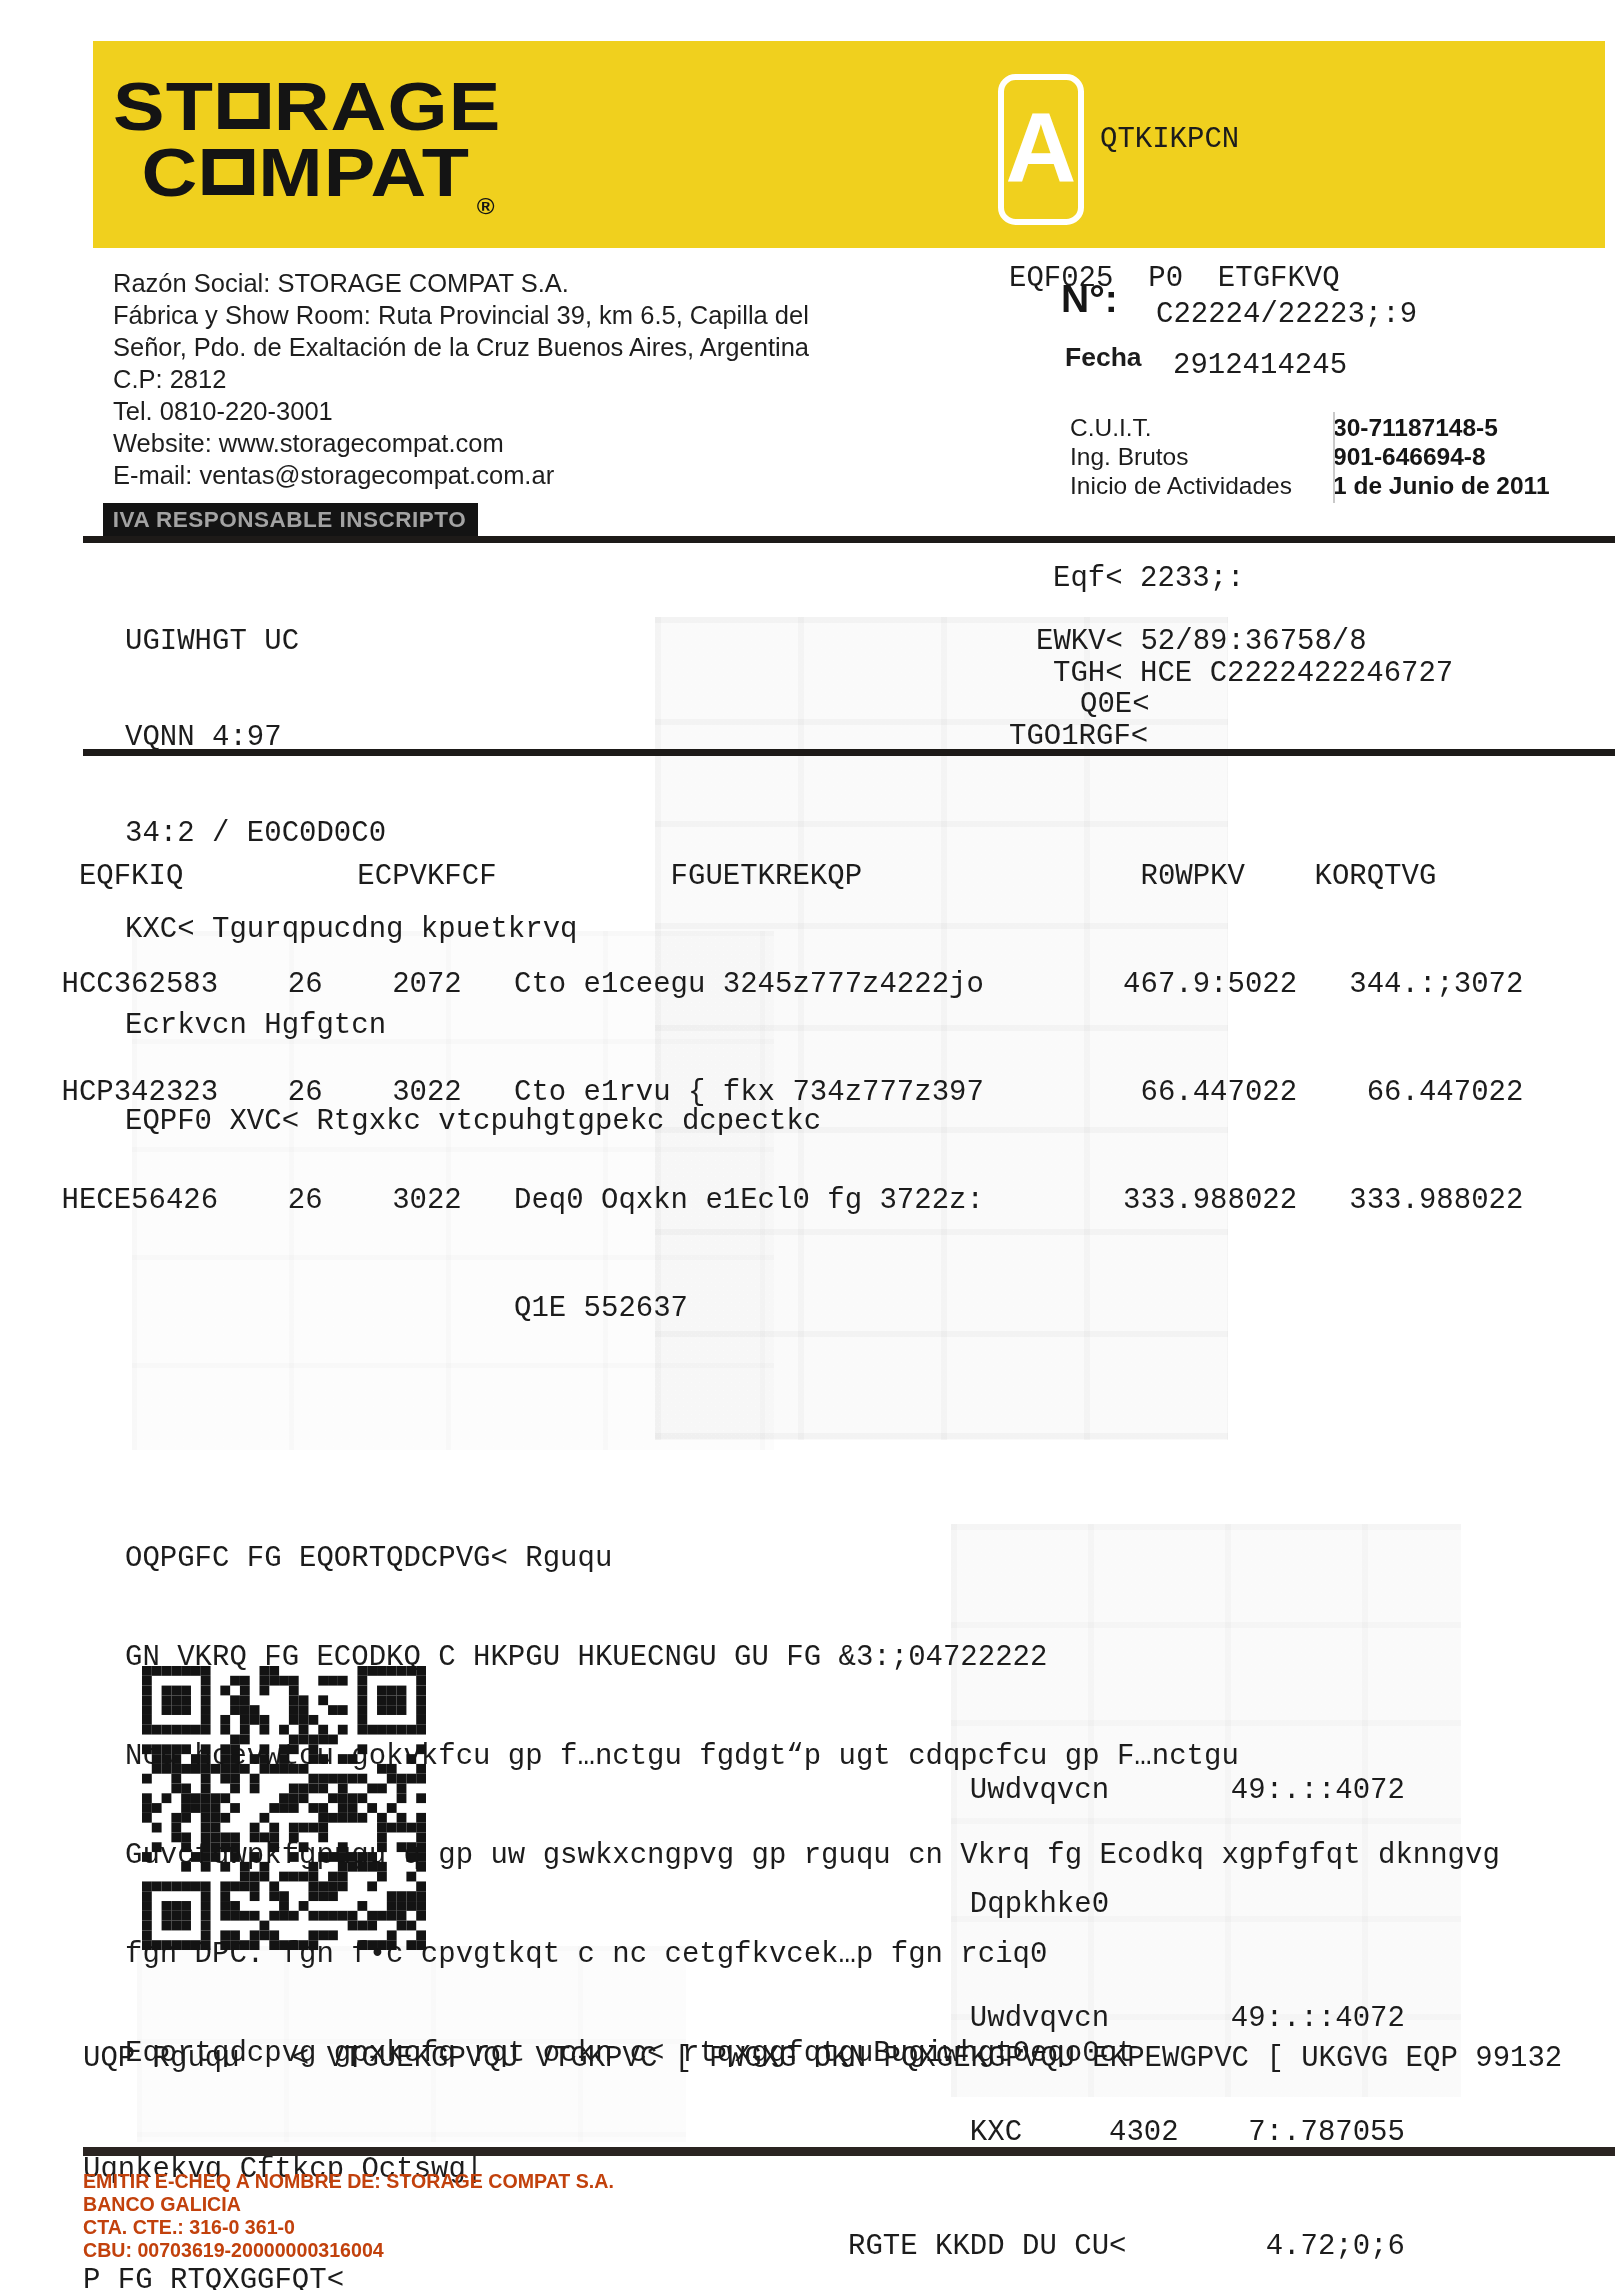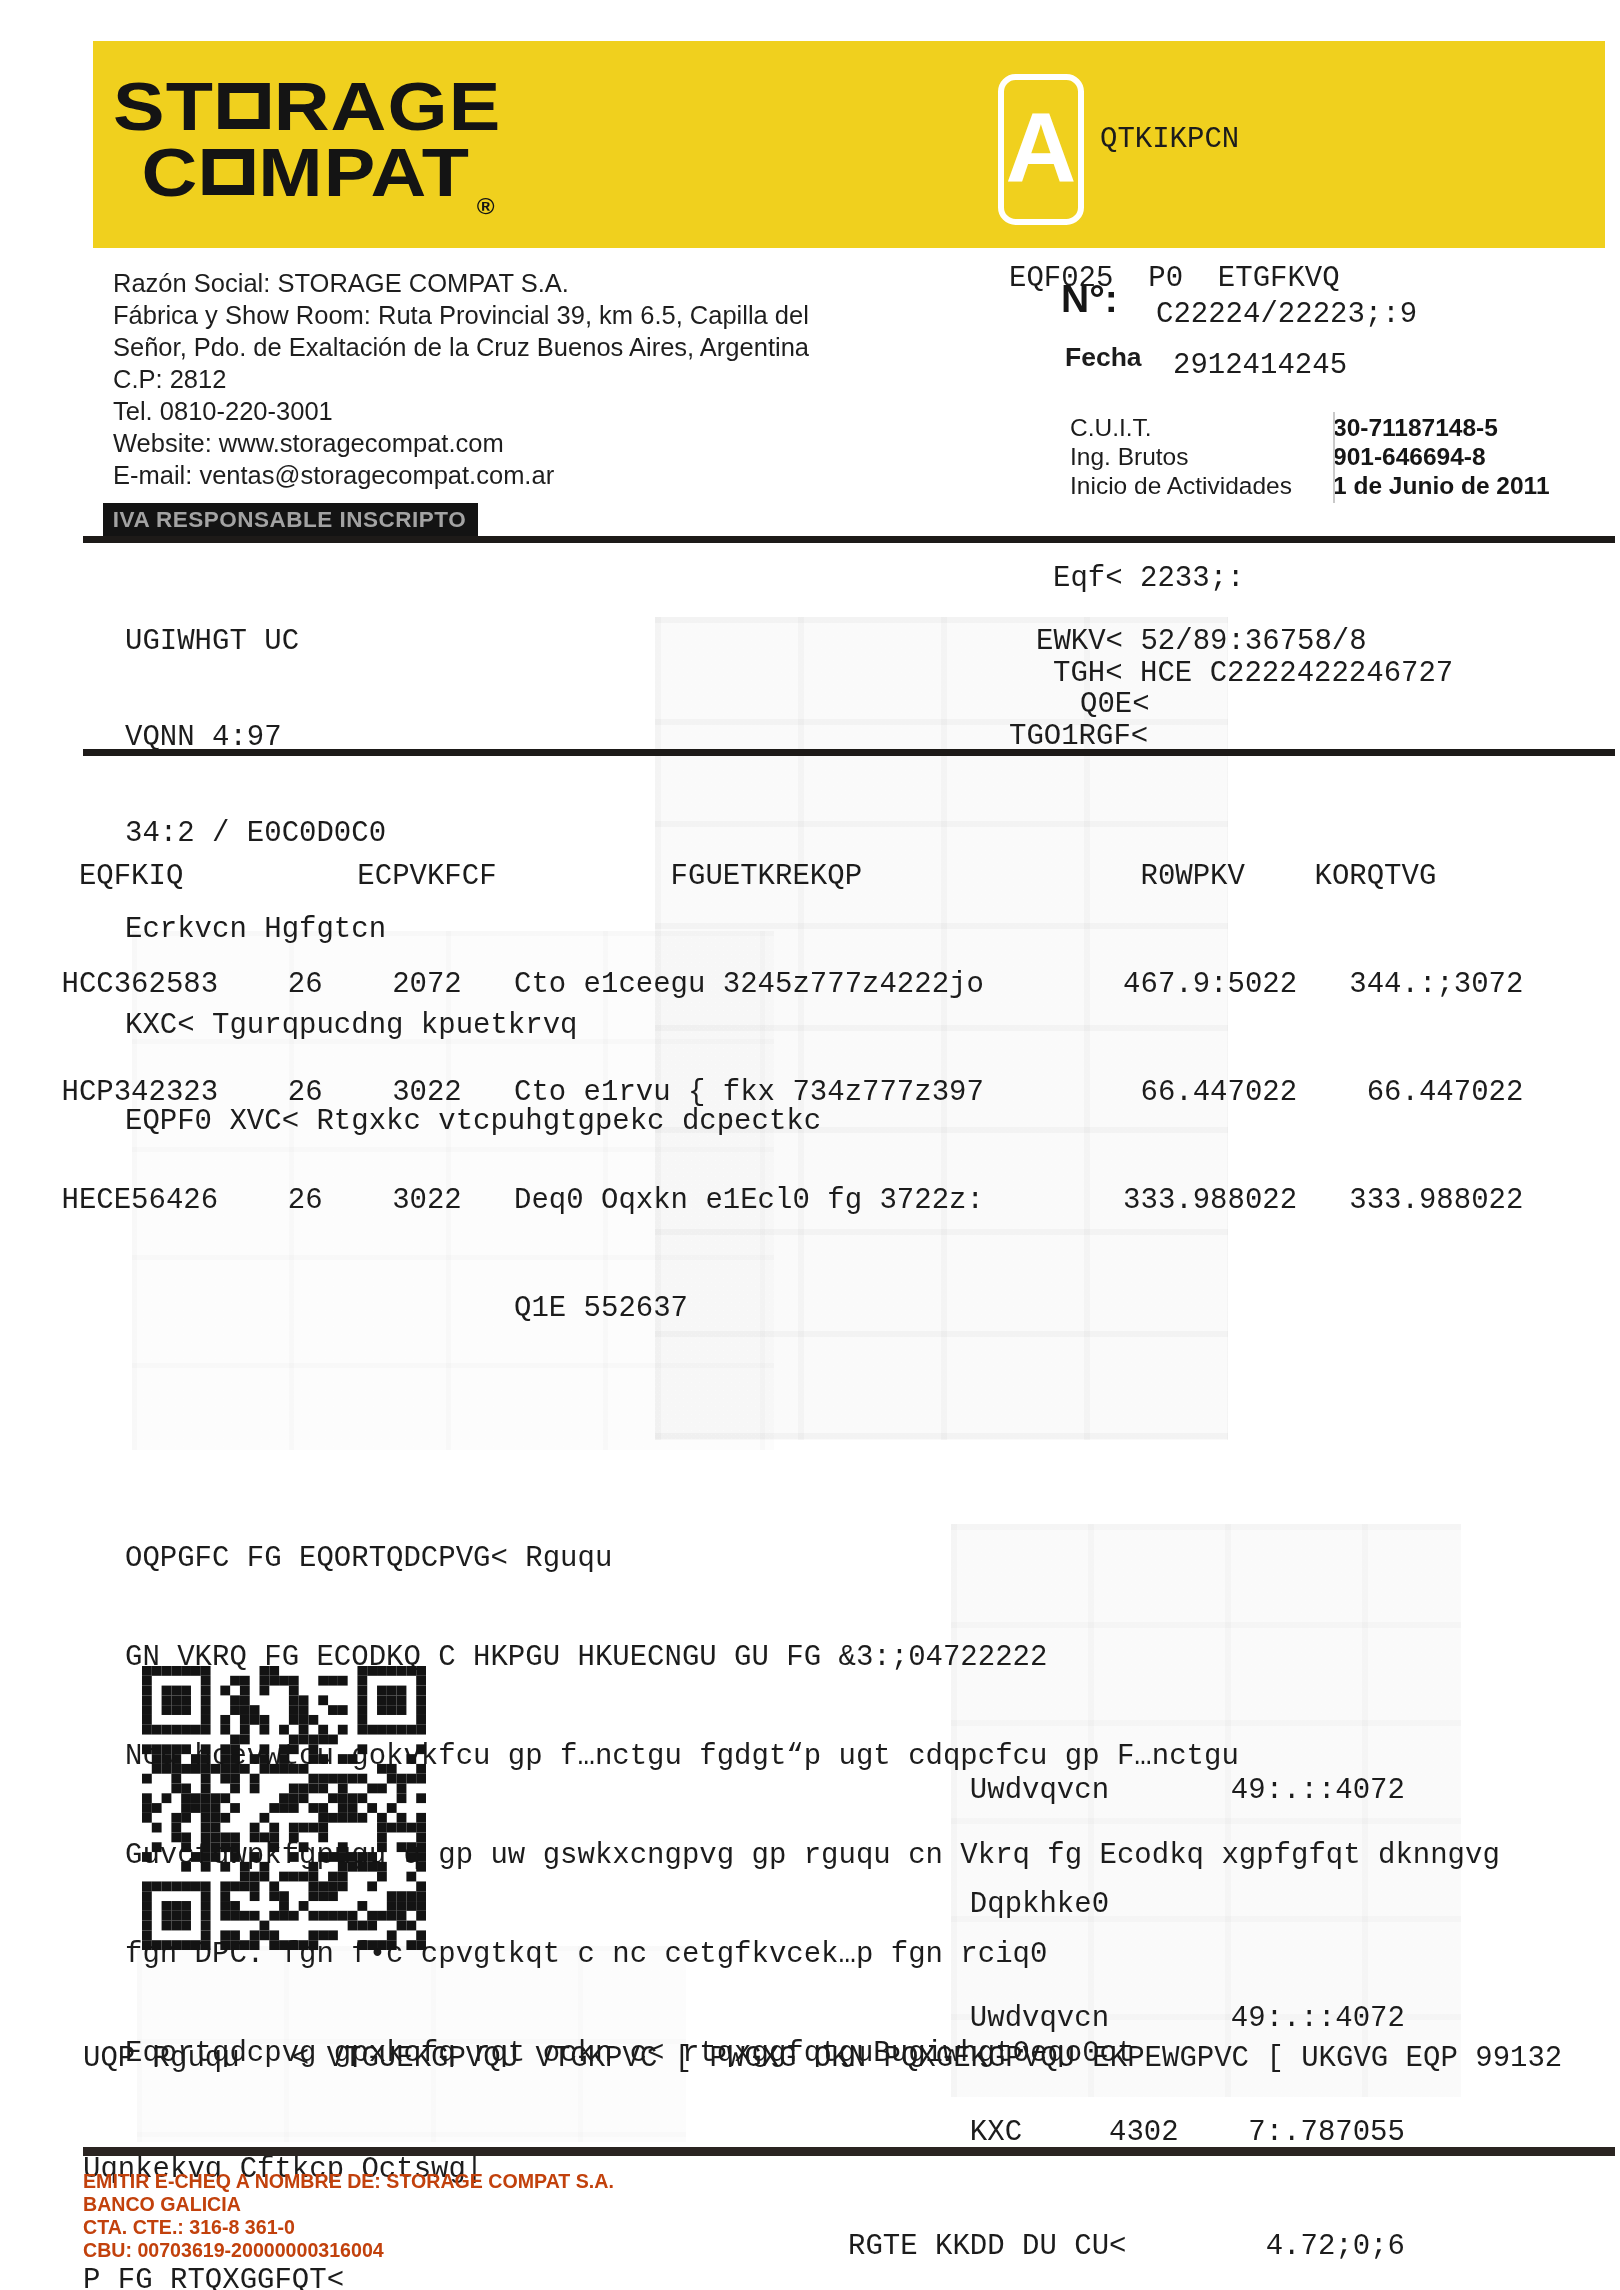--- a/index.html
+++ b/index.html
@@ -119,22 +119,22 @@
 
   <div class="abs ivabadge z">IVA RESPONSABLE INSCRIPTO</div>
 
   <div class="abs rule rule1 z"></div>
   <div class="abs rule rule2 z"></div>
 
   <div class="abs mono custleft z">
     <div class="mline">UGIWHGT UC</div>
     <div class="mline">VQNN 4:97</div>
     <div class="mline">34:2 / E0C0D0C0</div>
+    <div class="mline">KXC&lt; Tgurqpucdng kpuetkrvq</div>
     <div class="mline">Ecrkvcn Hgfgtcn</div>
-    <div class="mline">KXC&lt; Tgurqpucdng kpuetkrvq</div>
     <div class="mline">EQPF0 XVC&lt; Rtgxkc vtcpuhgtgpekc dcpectkc</div>
   </div>
   <div class="abs mono z" style="left:1014px;top:562px;">Eqf&lt; 2233;:</div>
   <div class="abs mono z" style="left:997px;top:625px;">EWKV&lt; 52/89:36758/8</div>
   <div class="abs mono z" style="left:1014px;top:657px;">TGH&lt; HCE C2222422246727</div>
   <div class="abs mono z" style="left:1041px;top:688px;">Q0E&lt;</div>
   <div class="abs mono z" style="left:970px;top:720px;">TGO1RGF&lt;</div>
 
   <div class="abs mono itemstable z">
     <div class="mline"> EQFKIQ          ECPVKFCF          FGUETKREKQP                R0WPKV    KORQTVG</div>
@@ -599,18 +599,18 @@
     <div class="mline">Uqnkekvq Cftkcp Octswg|</div>
     <div class="mline">P FG RTQXGGFQT&lt;</div>
     
   </div>
 
   <div class="abs rule rule3 z"></div>
 
   <div class="abs bank z">
     <div>EMITIR E-CHEQ A NOMBRE DE: STORAGE COMPAT S.A.</div>
     <div>BANCO GALICIA</div>
-    <div>CTA. CTE.: 316-8 361-0</div>
+    <div>CTA. CTE.: 316-0 361-0</div>
     <div>CBU: 00703619-20000000316004</div>
   </div>
 
 </div>
 
 
 </body></html>

